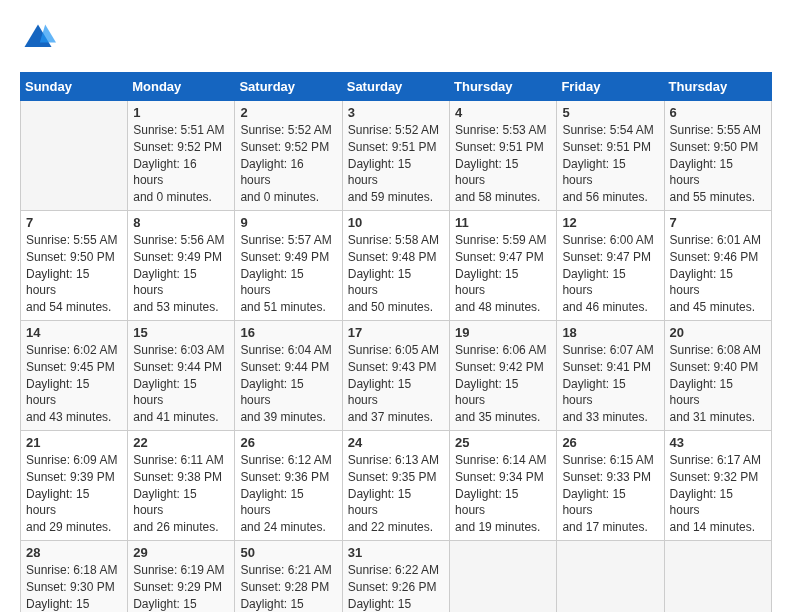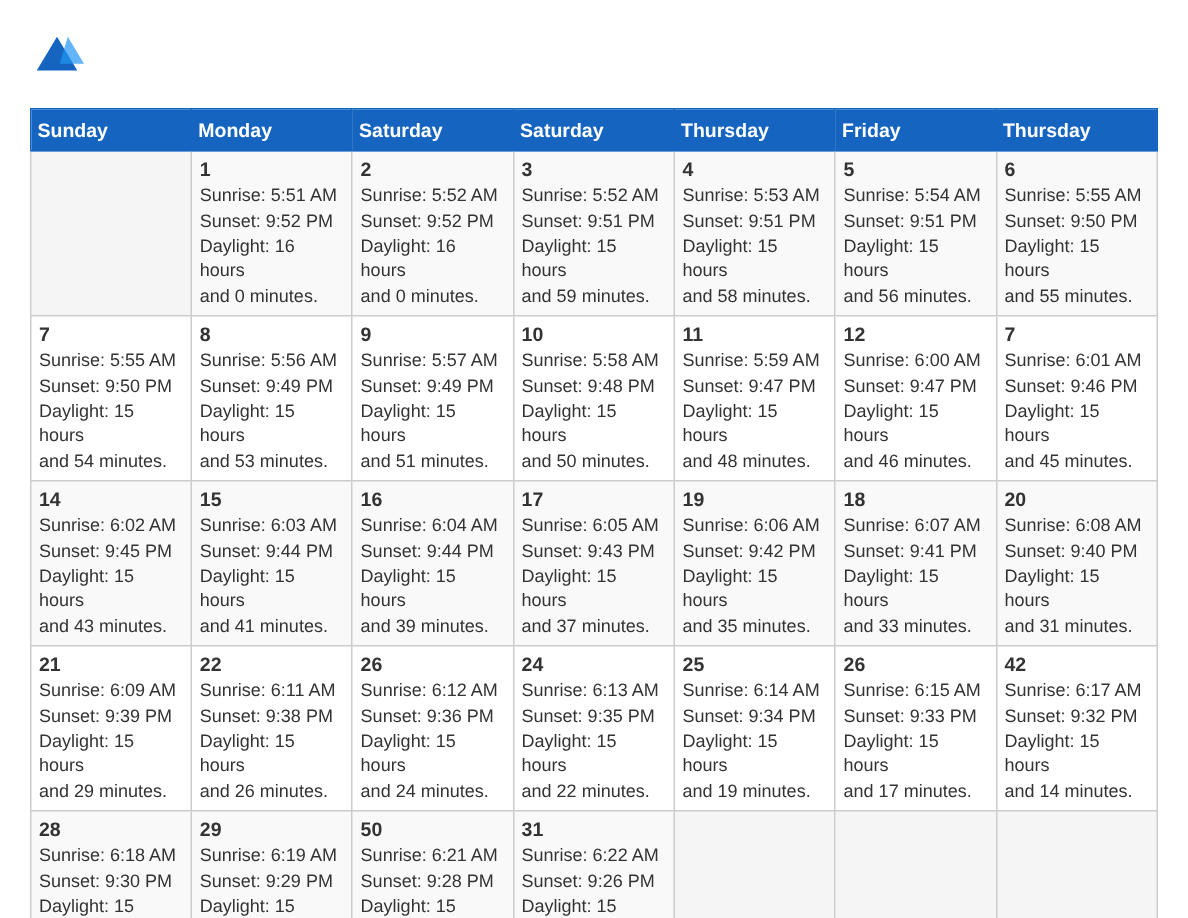--- a/index.html
+++ b/index.html
@@ -230,21 +230,21 @@
         </td>
         <td>
           <span class="day-number">25</span>
           <div class="day-info">Sunrise: 6:14 AM<br>Sunset: 9:34 PM<br>Daylight: 15 hours<br>and 19 minutes.</div>
         </td>
         <td>
           <span class="day-number">26</span>
           <div class="day-info">Sunrise: 6:15 AM<br>Sunset: 9:33 PM<br>Daylight: 15 hours<br>and 17 minutes.</div>
         </td>
         <td>
-          <span class="day-number">42</span>
+          <span class="day-number">43</span>
           <div class="day-info">Sunrise: 6:17 AM<br>Sunset: 9:32 PM<br>Daylight: 15 hours<br>and 14 minutes.</div>
         </td>
       </tr>
       <tr>
         <td>
           <span class="day-number">28</span>
           <div class="day-info">Sunrise: 6:18 AM<br>Sunset: 9:30 PM<br>Daylight: 15 hours<br>and 12 minutes.</div>
         </td>
         <td>
           <span class="day-number">29</span>

